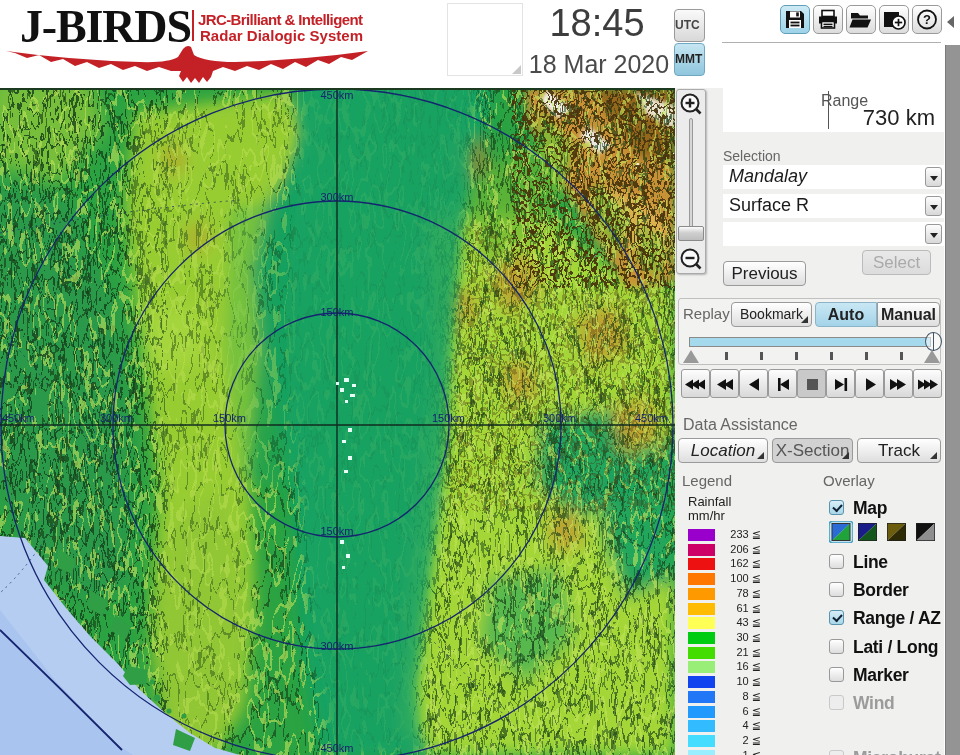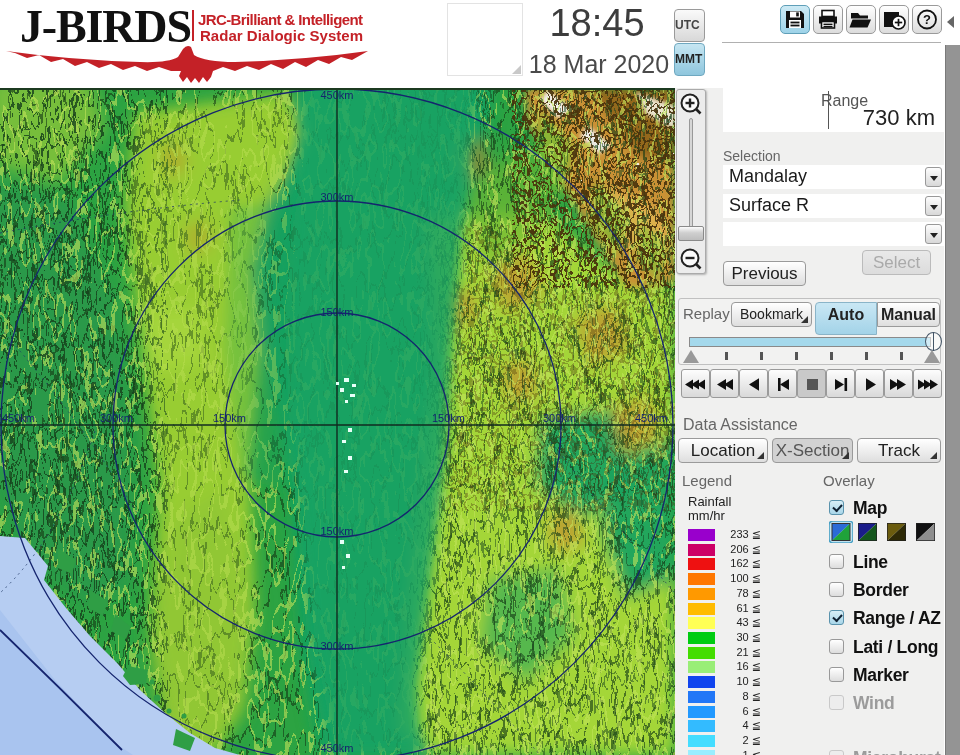--- a/index.html
+++ b/index.html
@@ -50,21 +50,21 @@
 .btn{position:absolute;height:25px;border:1px solid #9a9a9a;border-radius:4px;
   background:linear-gradient(#ffffff,#dedede);font-size:17px;color:#222;text-align:center;}
 .btn.dis{color:#aaa;background:linear-gradient(#e9e9e9,#dcdcdc);border-color:#bbb;}
 .btn.pressed{background:#d2d2d2;color:#555;}
 .cornr:after{content:"";position:absolute;right:3px;bottom:3px;width:0;height:0;
   border-left:7px solid transparent;border-bottom:7px solid #333;}
 #replaybox{position:absolute;left:3px;top:210px;width:263px;height:67px;border:1px solid #c0c0c0;
   border-radius:3px;background:#f2f2f1;}
 #replaylab{position:absolute;left:4px;top:6px;font-size:15px;color:#666;}
 #bookmark{left:52px;top:3px;width:81px;font-size:14px;line-height:23px;}
-#autob{position:absolute;left:136px;top:3px;width:62px;height:33px;border:1px solid #8ab4c8;
+#autob{position:absolute;left:136px;top:3px;width:62px;height:25px;border:1px solid #8ab4c8;
   border-radius:4px 0 0 4px;background:linear-gradient(#c9e7f4,#a3d3e8);font-size:16px;font-weight:bold;
   color:#222;text-align:center;line-height:23px;}
 #manualb{position:absolute;left:198px;top:3px;width:63px;height:25px;border:1px solid #9a9a9a;
   border-radius:0 4px 4px 0;background:linear-gradient(#ffffff,#dedede);font-size:16px;font-weight:bold;
   color:#222;text-align:center;line-height:23px;}
 #strack{position:absolute;left:10px;top:38px;width:242px;height:10px;background:#a5d9ec;
   border:1px solid #8a8a8a;}
 #shandle{position:absolute;left:246px;top:33px;width:17px;height:19px;border:1.5px solid #456;
   border-radius:50%;background:rgba(255,255,255,.5);}
 #shline{position:absolute;left:254px;top:33px;width:1px;height:19px;background:#456;}
@@ -375,21 +375,21 @@
             <line x1="6.5" y1="11" x2="15.5" y2="11" stroke="#222" stroke-width="2.4"></line>
             <line x1="17" y1="17" x2="21.5" y2="21.5" stroke="#222" stroke-width="2.6"></line>
           </svg></div>
     </div>
     <div id="rangebox">
         <div id="rngline"></div>
         <div id="rnglab">Range</div>
         <div id="rngval">730 km</div>
       </div>
     <div id="sellab">Selection</div>
-    <div class="selrow" style="top:77px;">
+    <div class="selrow" style="top:77px;font-style:italic;">
         <div class="txt">Mandalay</div>
         <div class="drop"></div>
       </div>
     <div class="selrow" style="top:106px;">
         <div class="txt">Surface R</div>
         <div class="drop"></div>
       </div>
     <div class="selrow" style="top:134px;">
         <div class="drop"></div>
       </div>
@@ -441,21 +441,21 @@
 <div class="pb" style="left:209px;"><svg width="29" height="29" viewBox="0 0 29 29">
           <polygon points="14,14.5 5,8.92 5,20.08" fill="#111"></polygon>
           <polygon points="21,14.5 12,8.92 12,20.08" fill="#111"></polygon>
         </svg></div>
 <div class="pb" style="left:238px;"><svg width="29" height="29" viewBox="0 0 29 29">
           <polygon points="12,14.5 4,9.54 4,19.46" fill="#111"></polygon>
           <polygon points="18,14.5 10,9.54 10,19.46" fill="#111"></polygon>
           <polygon points="24,14.5 16,9.54 16,19.46" fill="#111"></polygon>
         </svg></div>
     <div id="dalab">Data Assistance</div>
-    <div id="locb" class="btn cornr" style="line-height:23px;">Location</div>
+    <div id="locb" class="btn cornr" style="line-height:23px;font-style:italic;">Location</div>
     <div id="xsecb" class="btn pressed cornr" style="line-height:23px;">X-Section</div>
     <div id="trackb" class="btn cornr" style="line-height:23px;">Track</div>
     <div id="leglab">Legend</div>
     <div id="ovlab">Overlay</div>
     <div id="rainlab">Rainfall<br>mm/hr</div>
     <div class="lg" style="top:441px;background:#9900cc;"></div>
 <div class="lgv" style="top:440px;">233 ≦</div>
 <div class="lg" style="top:456px;background:#cc0066;"></div>
 <div class="lgv" style="top:455px;">206 ≦</div>
 <div class="lg" style="top:470px;background:#ee1111;"></div>

